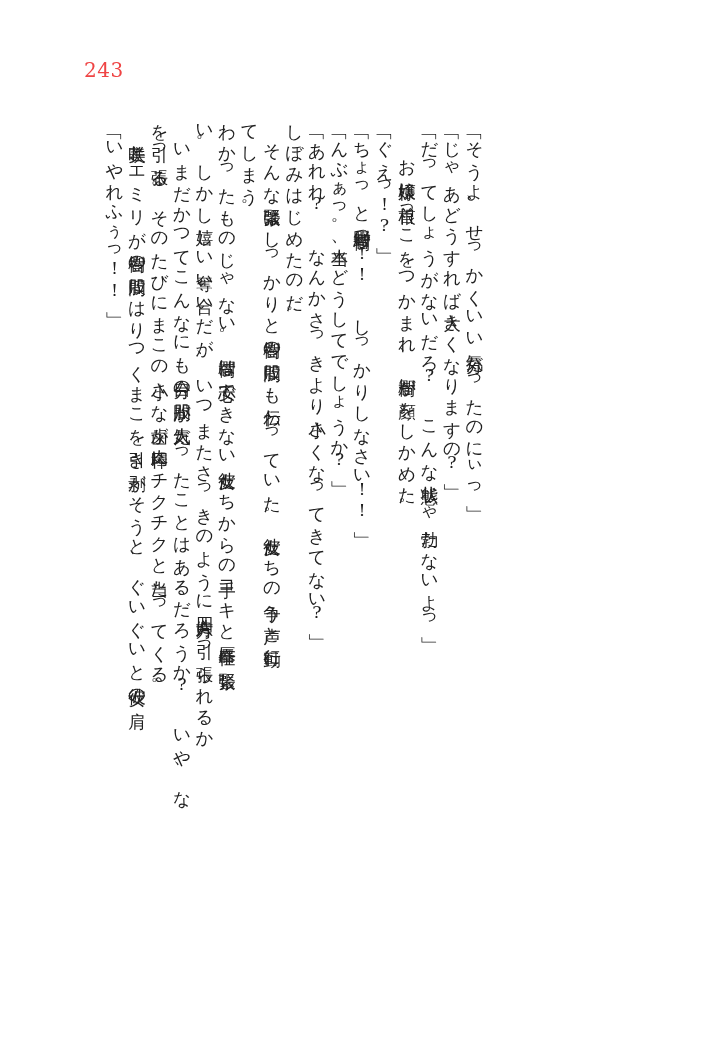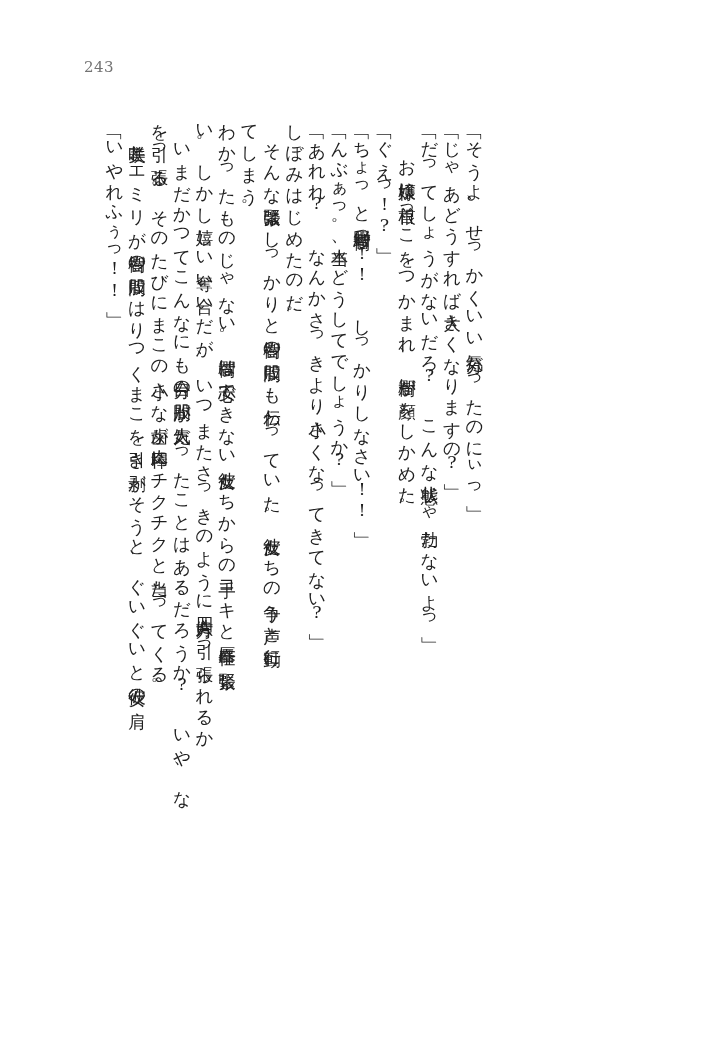--- a/index.html
+++ b/index.html
@@ -18,23 +18,23 @@
     position: relative;
     width: 712px;
     height: 1050px;
     background: #ffffff;
   }
   
   .page-number {
     position: absolute;
     top: 58px;
     left: 84px;
-    font-size: 15px;
+    font-size: 20px;
     letter-spacing: 0.5px;
-    color: #737373;
+    color: #ef4444;
     font-family: "DejaVu Serif", "Liberation Serif", serif;
   }
   
   .text-block {
     position: absolute;
     top: 112px;
     right: 52px;
     height: 880px;
     width: 560px;
     display: flex;

